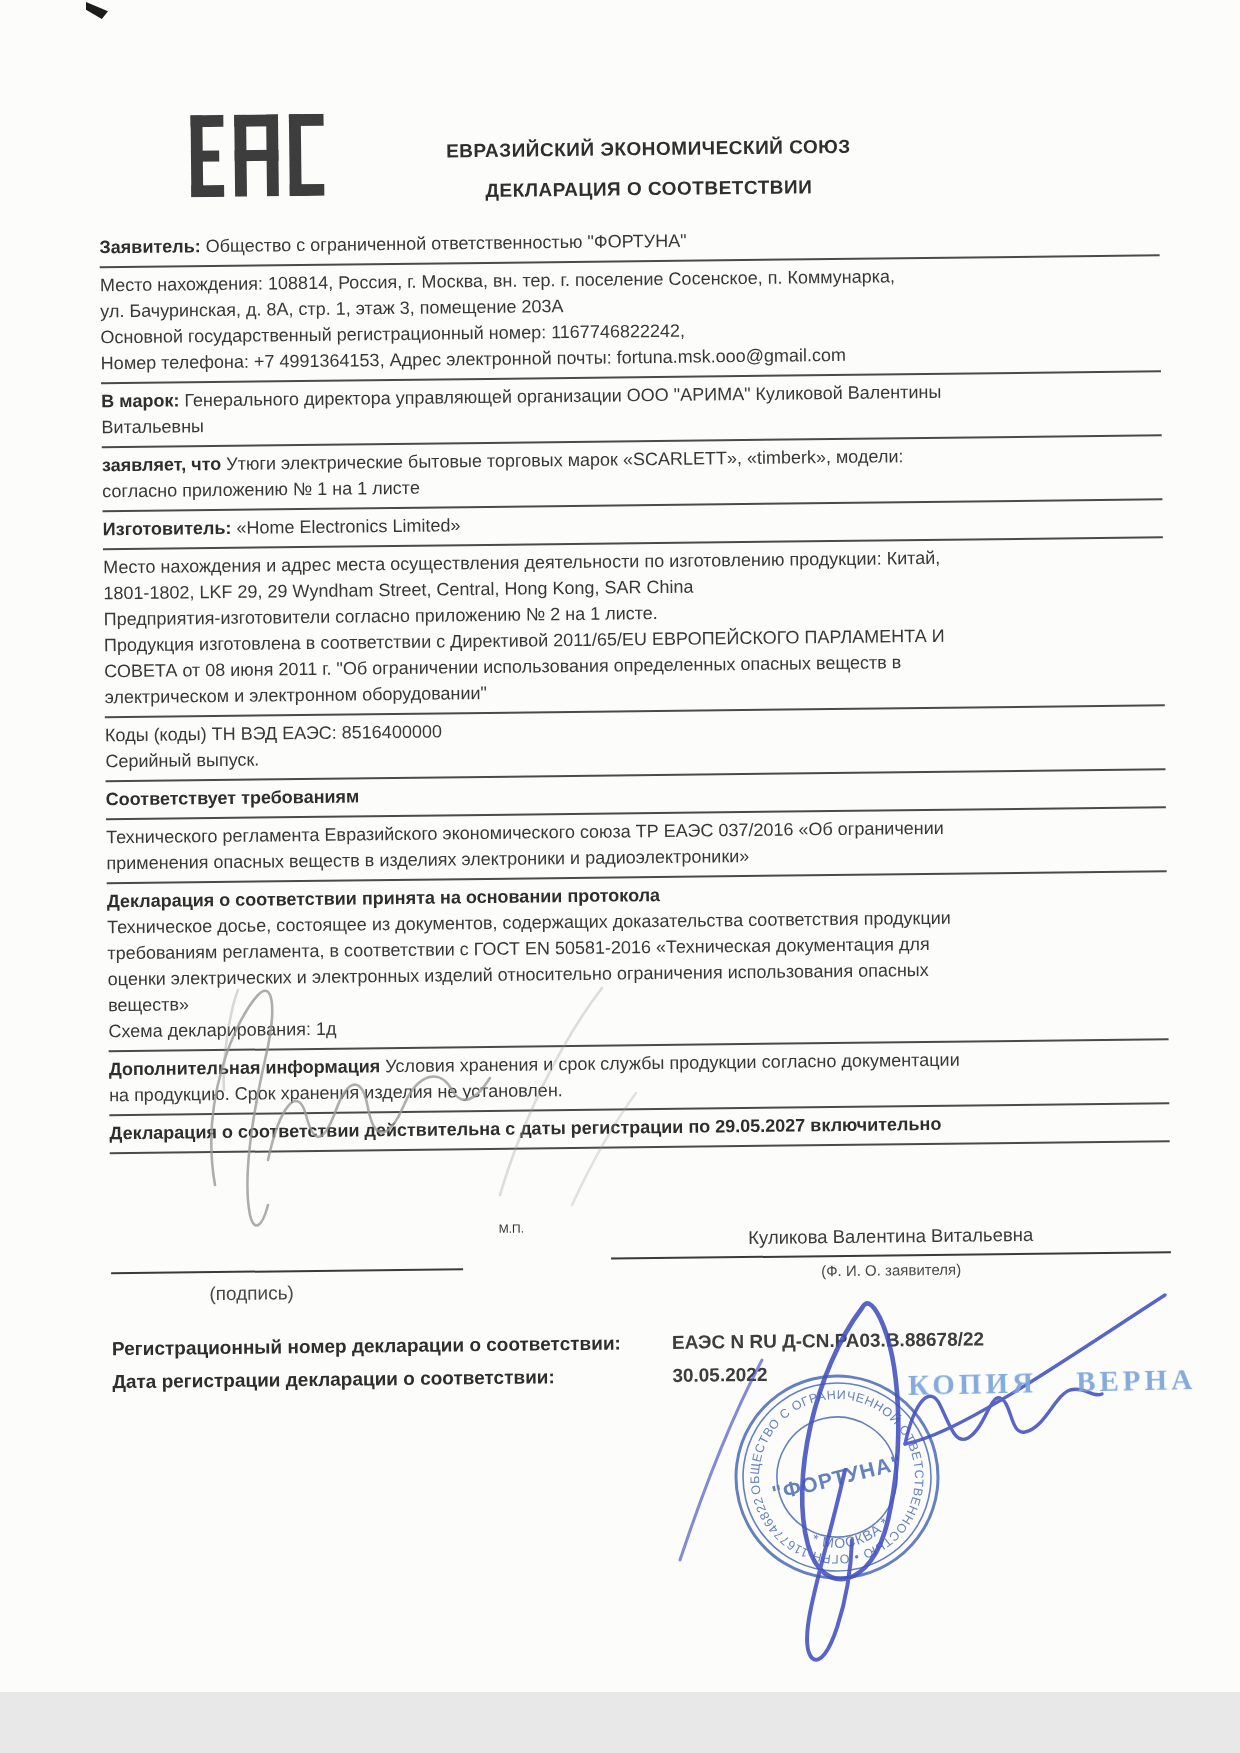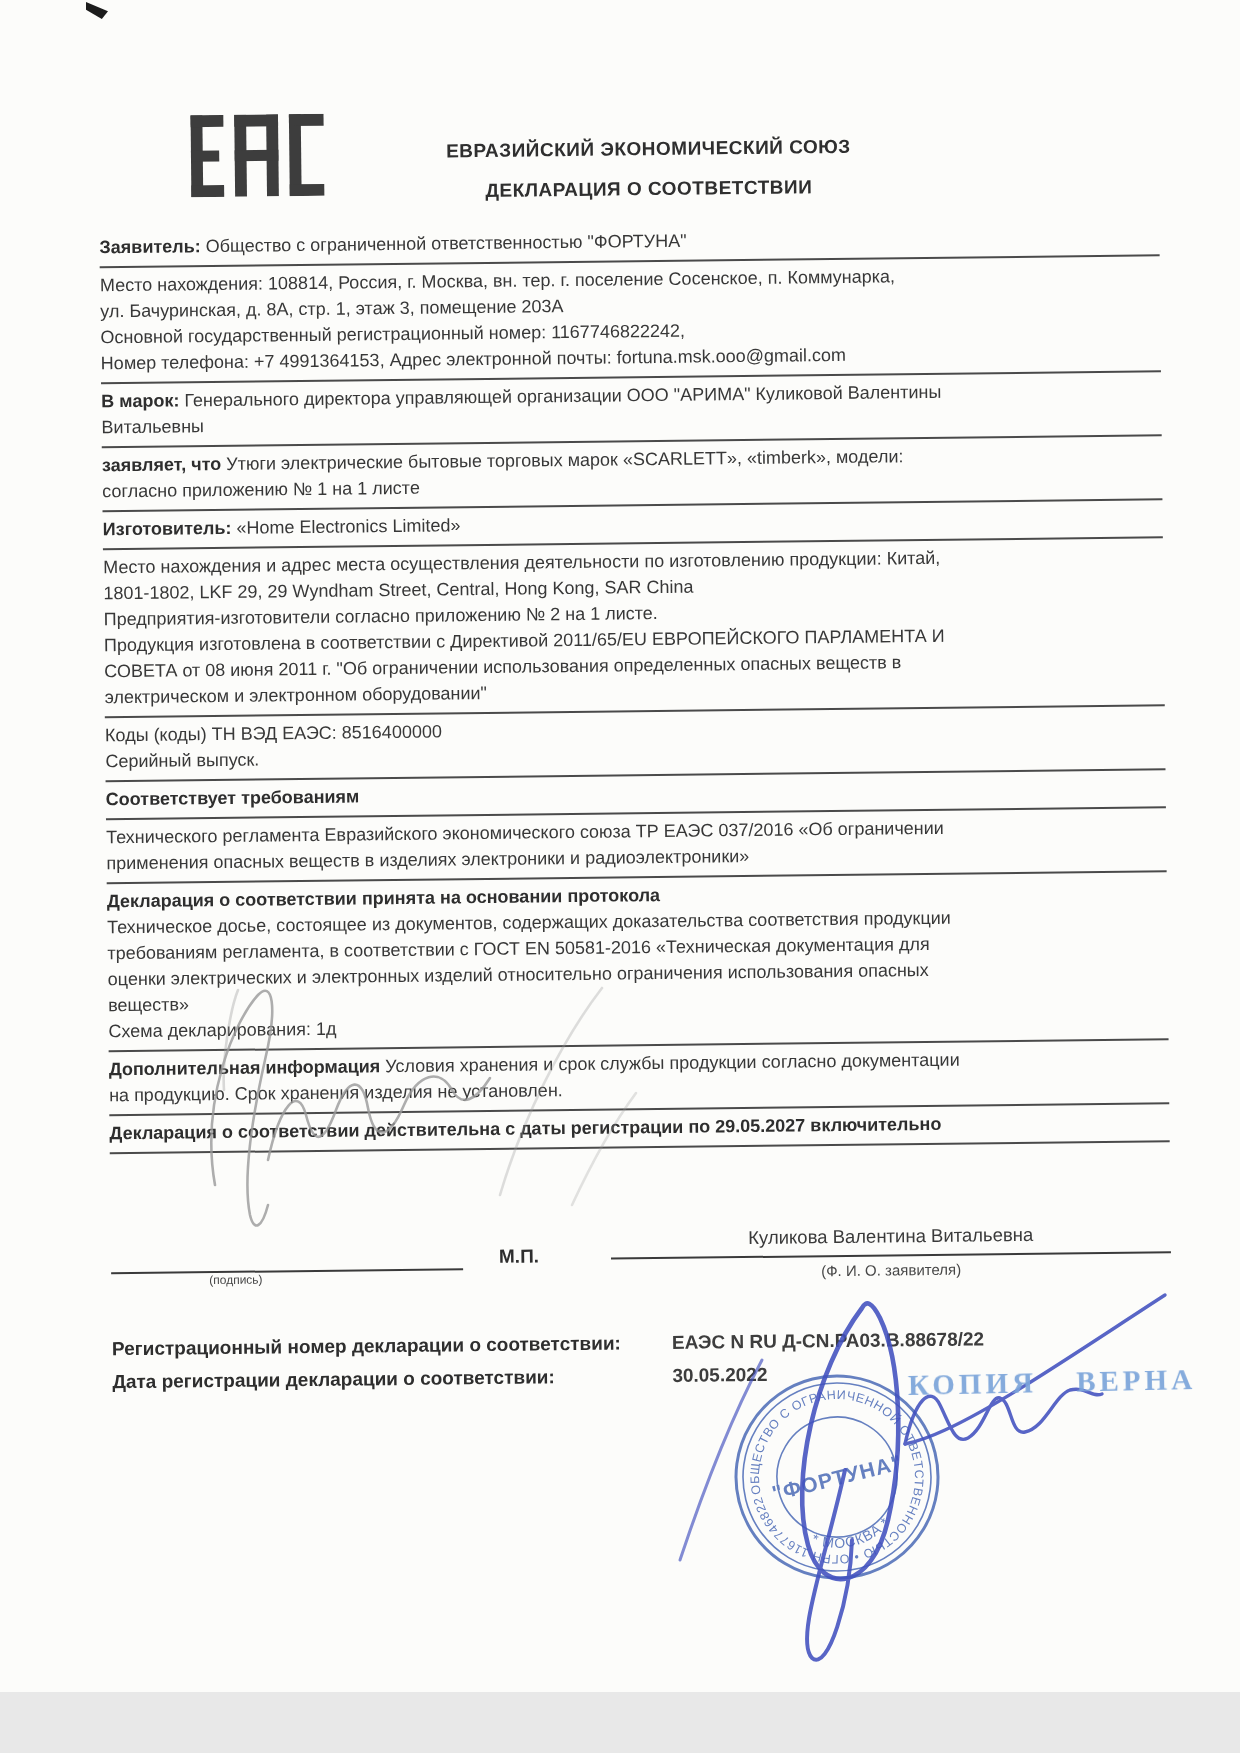--- a/index.html
+++ b/index.html
@@ -20,23 +20,23 @@
   .eac-logo{position:absolute; left:92px; top:0;}
   .titles{text-align:center; padding-top:28px; padding-left:40px;}
   .union{font-weight:700; font-size:19px; letter-spacing:.5px; color:#2f2f2f;}
   .title2{font-weight:700; font-size:19px; letter-spacing:.5px; margin-top:18px; color:#2f2f2f;}
   .sec{padding:4px 0 6px;}
   .rule{border-bottom:2px solid #4a4a4a;}
   .sec p{margin:0; font-size:18px; line-height:26px; white-space:pre-line;}
   .lblb{font-weight:700; color:#2e2e2e;}
   .headb{font-weight:700; color:#2e2e2e;}
   .sig-area{position:relative; height:168px;}
-  .mp{position:absolute; left:388px; top:96px; font-weight:700; font-size:19px; color:#2e2e2e;}
+  .mp{position:absolute; left:388px; top:72px; font-weight:400; font-size:12px; color:#2e2e2e;}
   .sign-line-left{position:absolute; left:0; top:118px; width:352px; border-bottom:2px solid #3a3a3a;}
-  .sign-caption-left{position:absolute; left:98px; top:120px; font-size:12px; color:#474747;}
+  .sign-caption-left{position:absolute; left:98px; top:130px; font-size:19px; color:#474747;}
   .fio-wrap{position:absolute; left:500px; top:80px; width:560px; text-align:center;}
   .fio-name{font-size:18.5px; color:#3a3a3a;}
   .fio-line{border-bottom:2px solid #3a3a3a; margin-top:7px;}
   .fio-caption{font-size:15px; margin-top:5px; color:#474747;}
   .reg{display:grid; grid-template-columns:560px 1fr; row-gap:11px; margin-top:16px; font-size:19px;}
   .reg .rlbl{font-weight:700; color:#2e2e2e;}
   .reg .rval{font-weight:700; color:#3d3d3d;}
   .overlay{position:absolute; left:0; top:0; width:1240px; height:1753px; z-index:2; pointer-events:none;}
   .copy-mark{
     position:absolute; left:908px; top:1366px; z-index:3;

